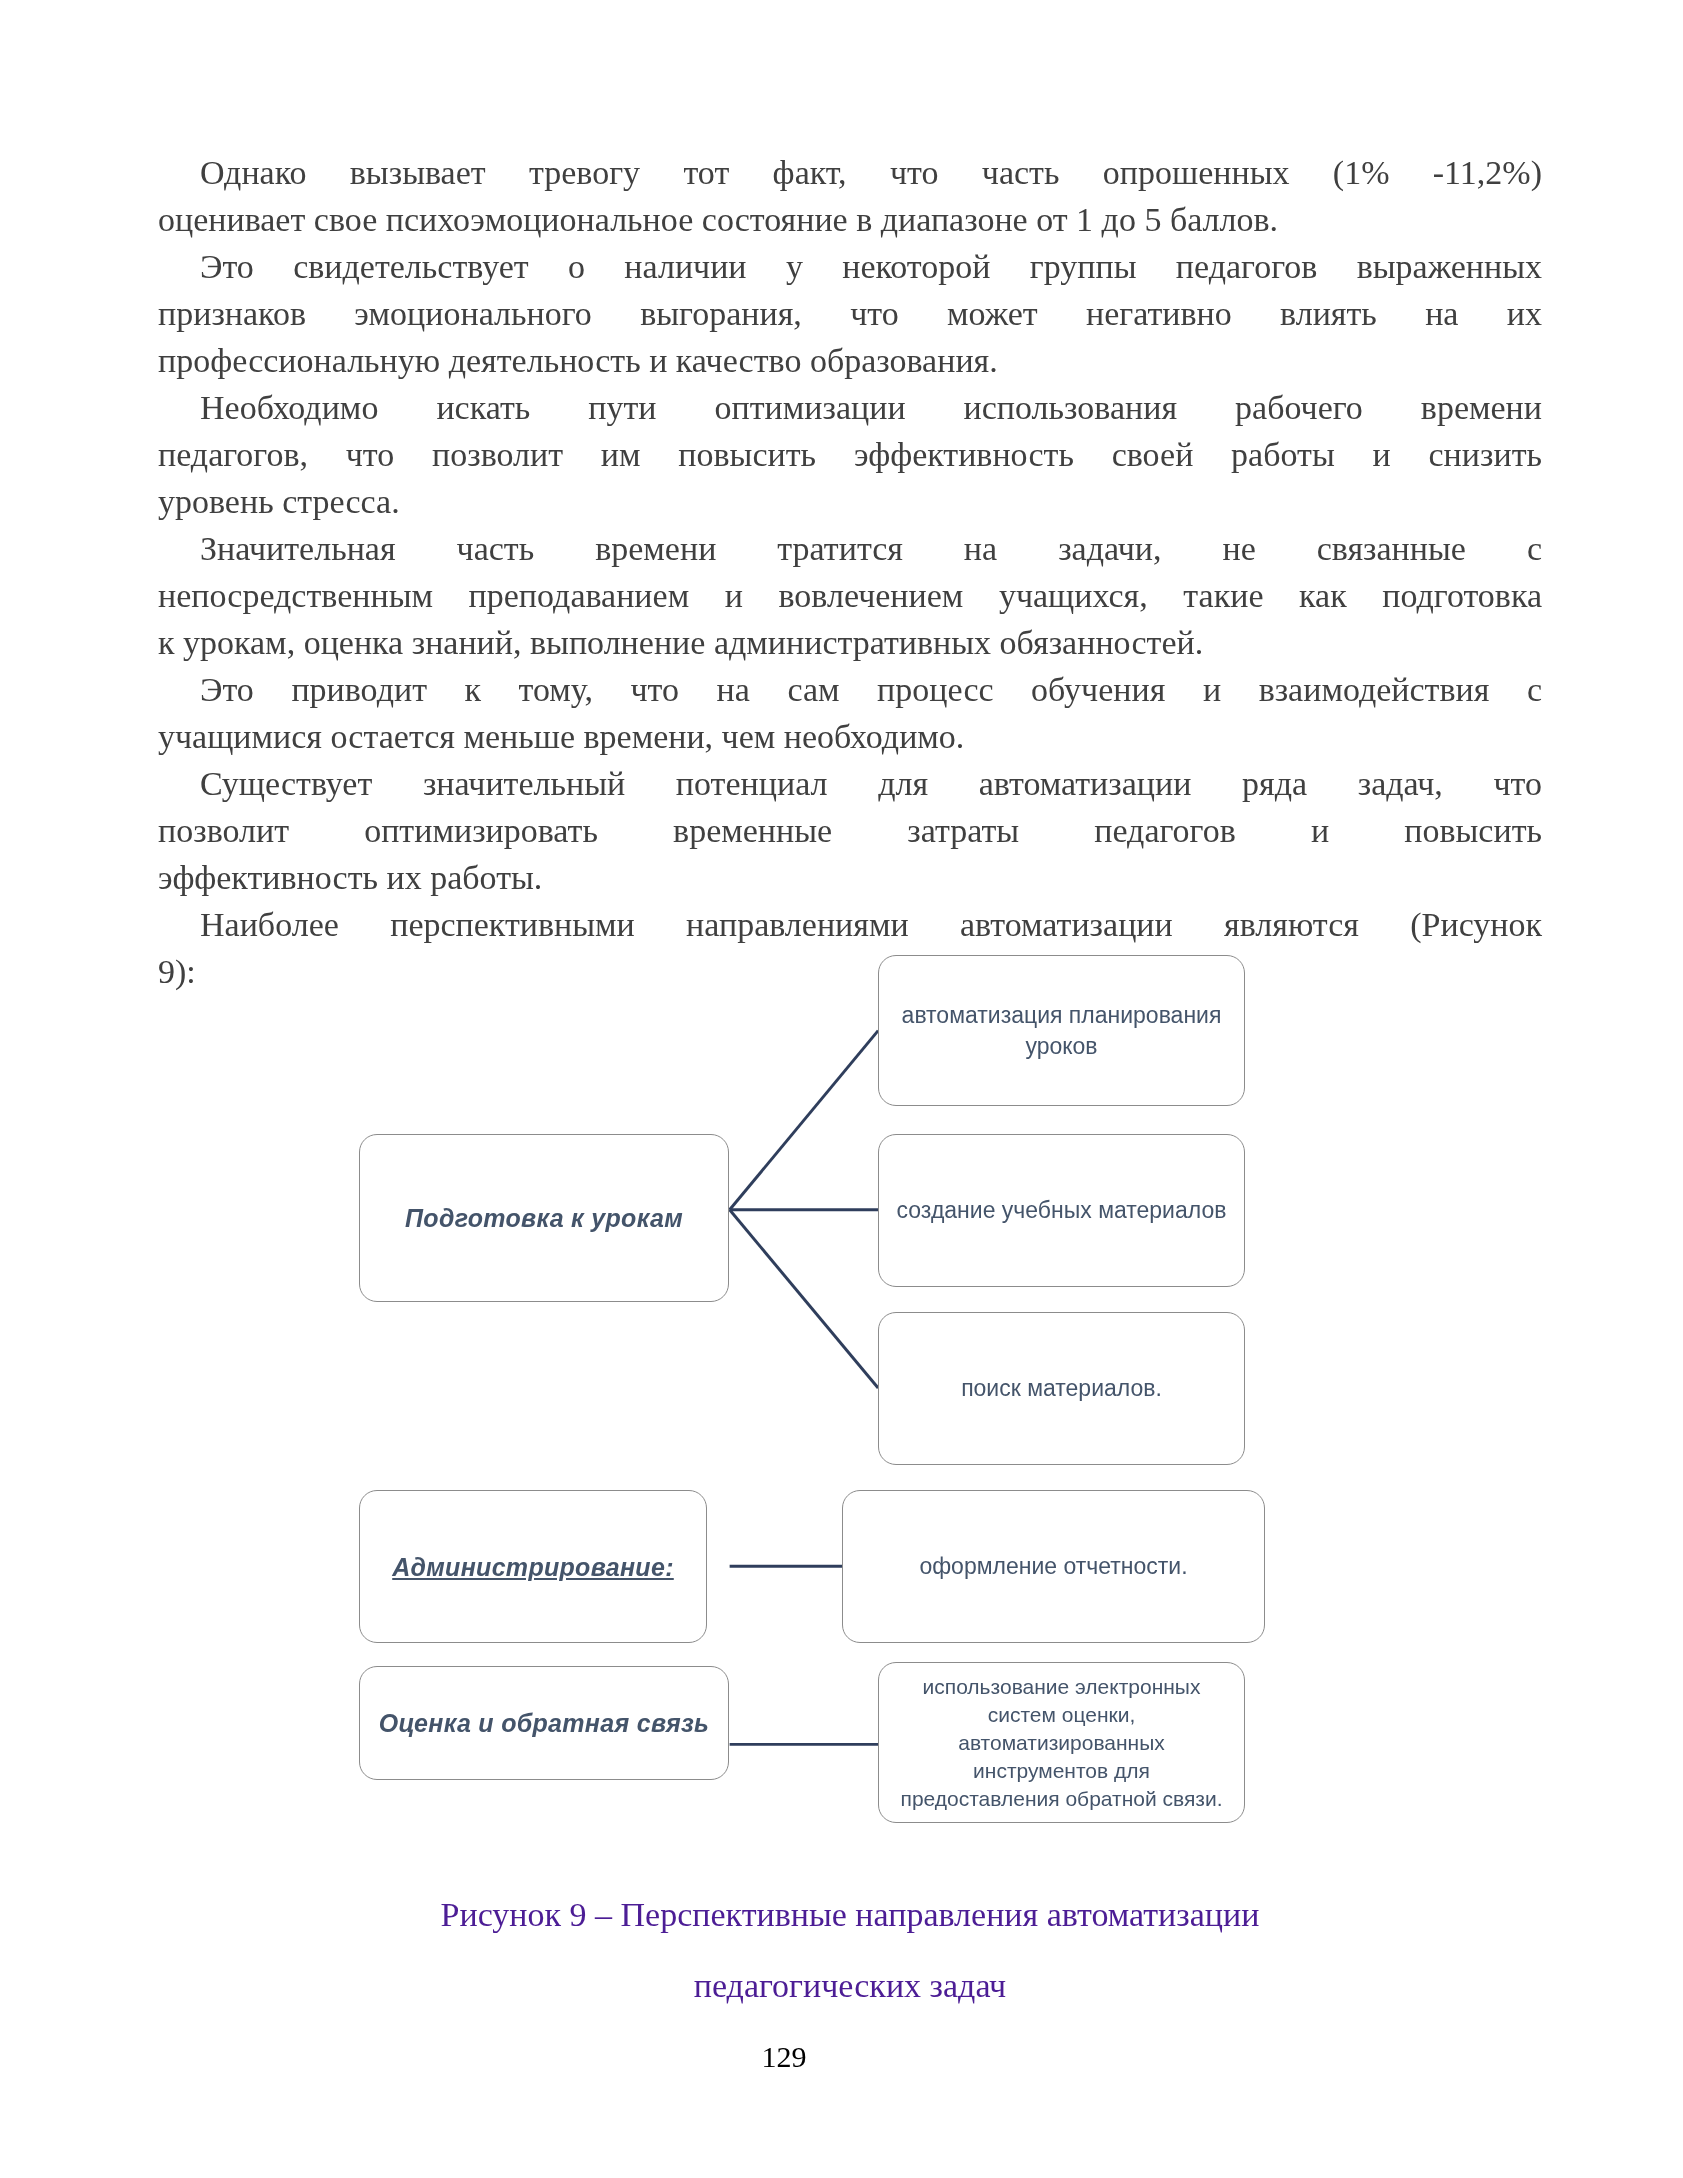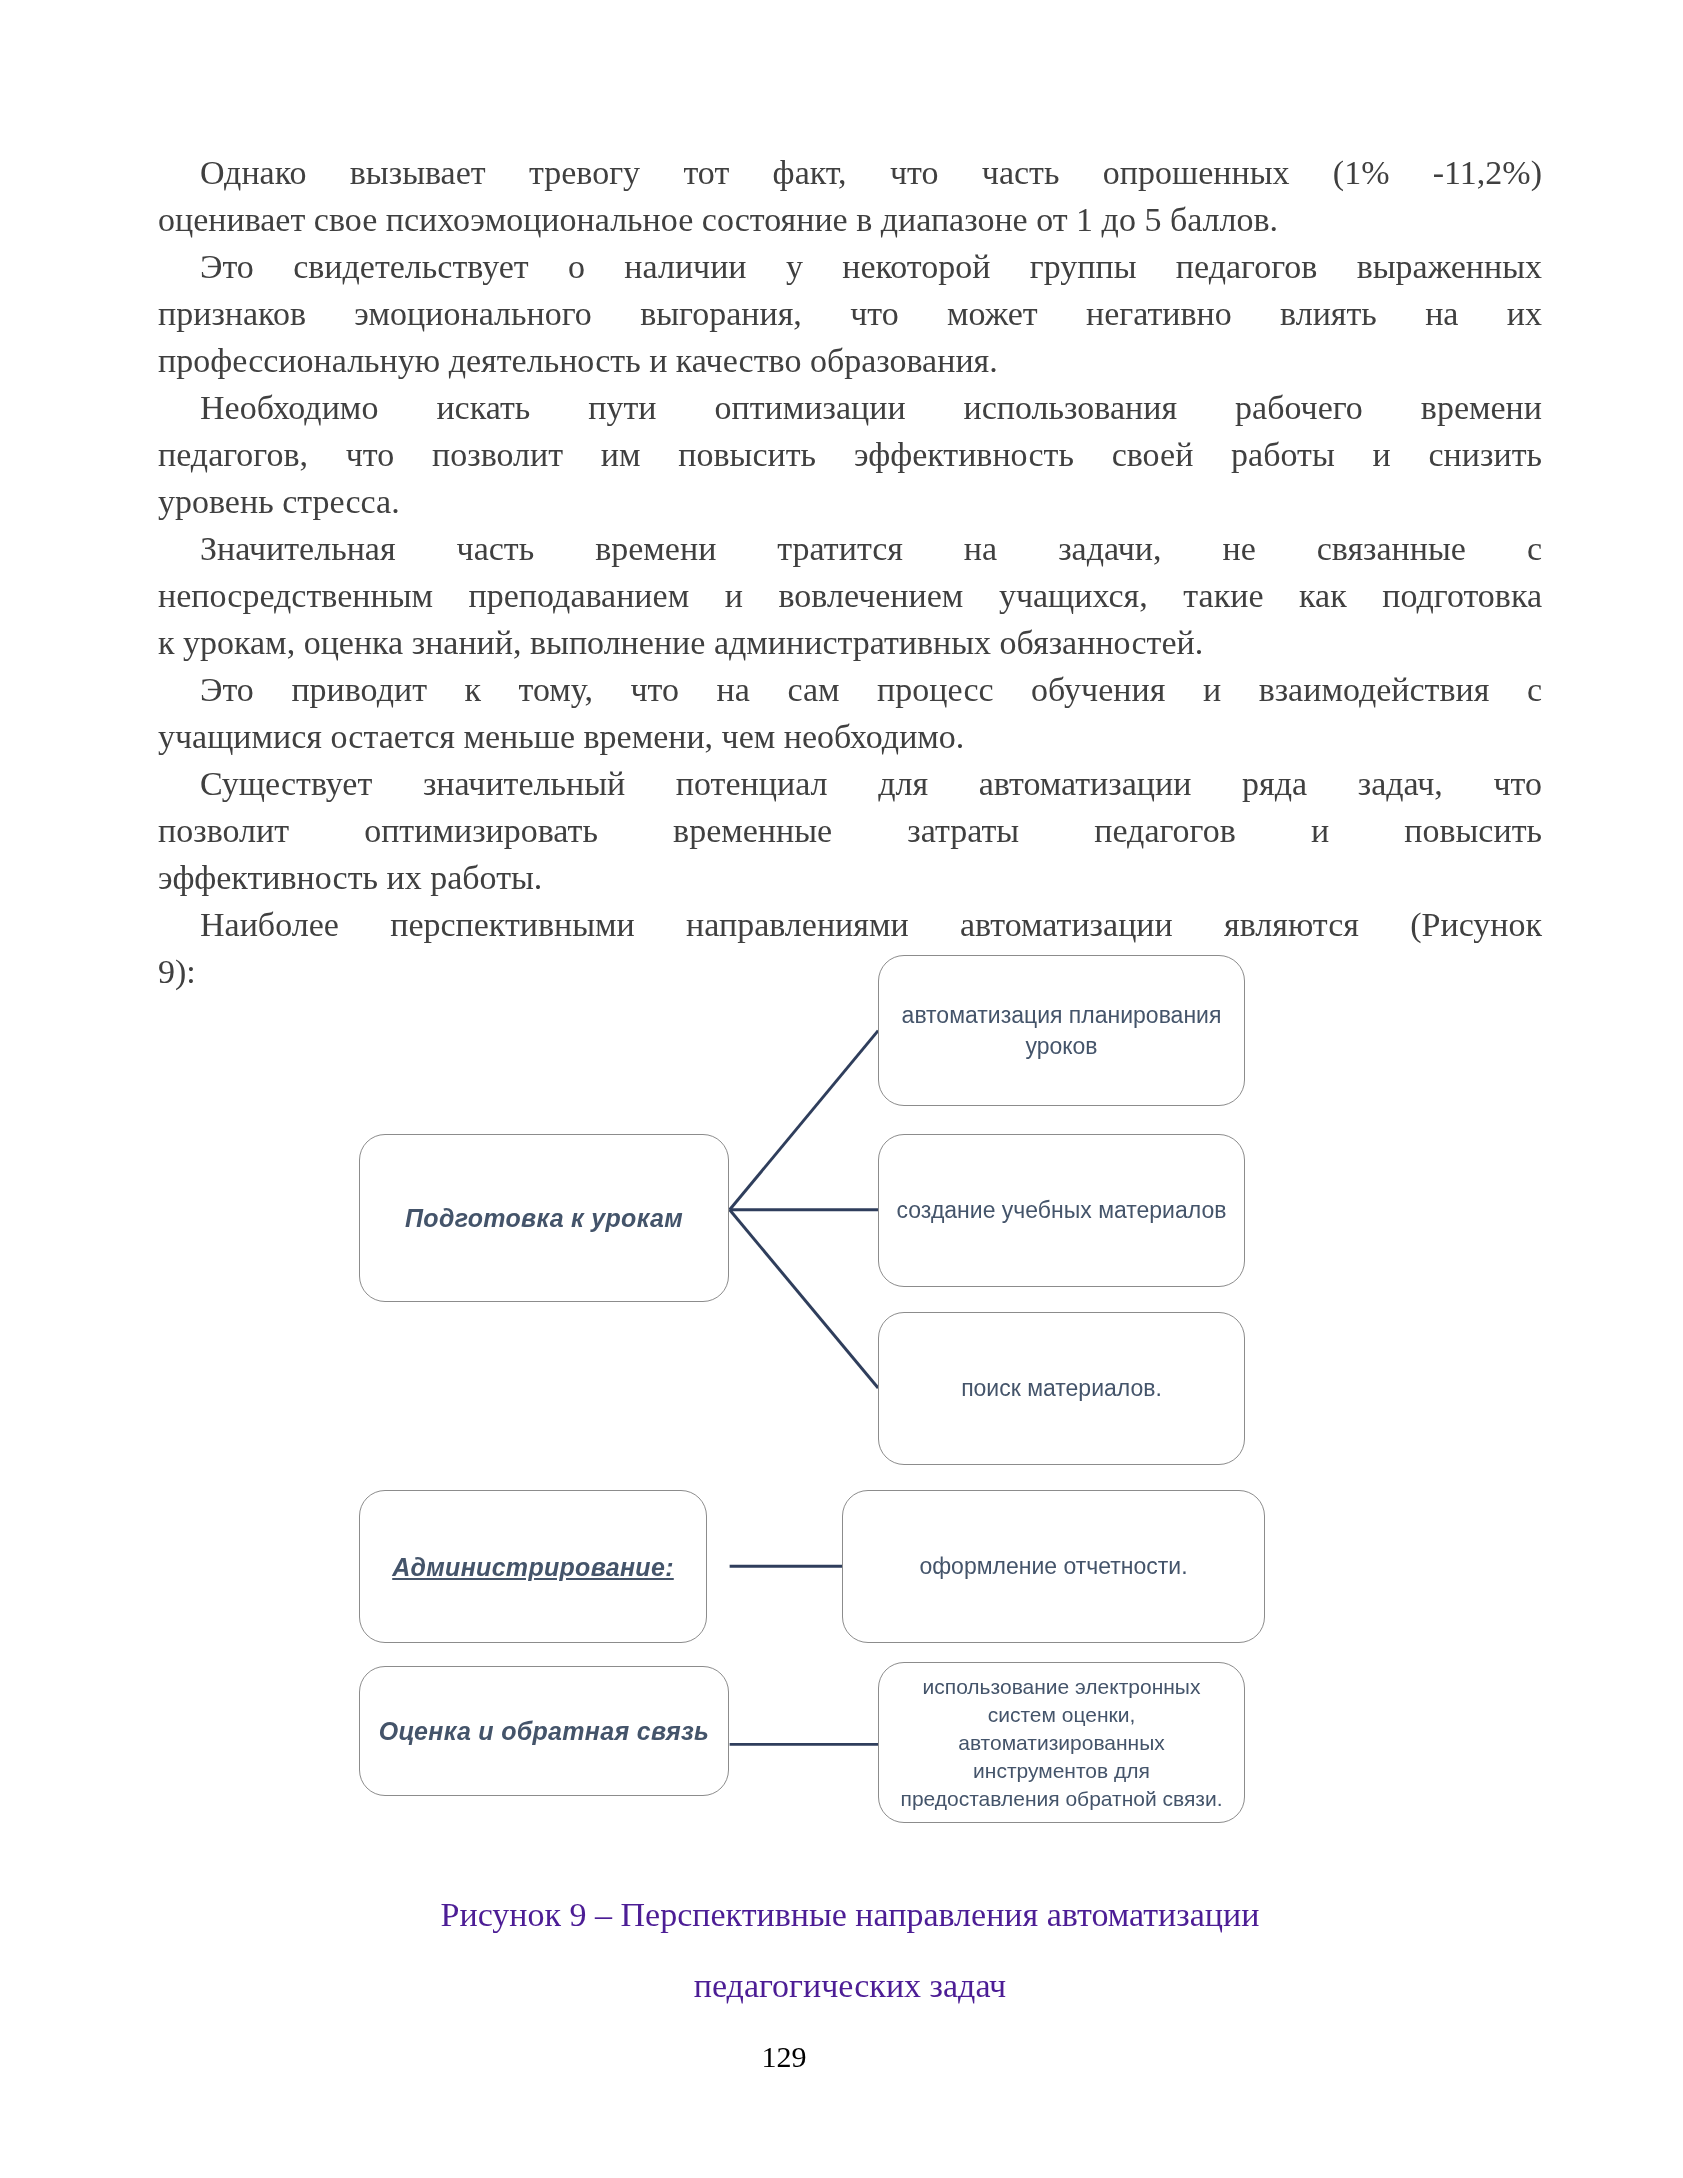--- a/index.html
+++ b/index.html
@@ -14,21 +14,21 @@
     font-size:34px; line-height:47px; color:#404040;
   }
   .par { margin:0; padding:0; }
   .ln { display:block; text-align:justify; text-align-last:justify; white-space:normal; }
   .ln.first { text-indent:42px; }
   .ln.last { text-align-last:left; }
 
   
   .node {
     position:absolute; box-sizing:border-box; background:#fff;
-    border:1.5px solid #8c8c8c; border-radius:26px;
+    border:1.5px solid #8c8c8c; border-radius:18px;
     display:flex; flex-direction:column; align-items:center; justify-content:center;
     text-align:center; font-family:"Liberation Sans", sans-serif; color:#44546a;
     padding:6px 12px;
   }
   .lnode { font-weight:bold; font-style:italic; font-size:25px; line-height:32px; letter-spacing:0.3px; }
   .rnode { font-size:23px; line-height:31px; }
   .rnode.small { font-size:21px; line-height:28px; }
   .connectors { position:absolute; left:0; top:0; width:1683px; height:2178px; pointer-events:none; }
 
   
@@ -89,21 +89,21 @@
     <line x1="737" y1="1582" x2="887" y2="1582" stroke="#2f3e5c" stroke-width="3"></line>
     <line x1="737" y1="1762" x2="887" y2="1762" stroke="#2f3e5c" stroke-width="3"></line>
   </svg>
 
   <div class="node lnode" style="left:359px; top:1134px; width:370px; height:168px;">
     <span>Подготовка к урокам</span>
   </div>
   <div class="node lnode" style="left:359px; top:1490px; width:348px; height:153px;text-decoration:underline;">
     <span>Администрирование:</span>
   </div>
-  <div class="node lnode" style="left:359px; top:1666px; width:370px; height:130px;align-items:center;">
+  <div class="node lnode" style="left:359px; top:1666px; width:370px; height:114px;align-items:center;">
     <span>Оценка и обратная связь</span>
   </div>
 
   <div class="node rnode" style="left:878px; top:955px; width:367px; height:151px;">
     <span>автоматизация планирования</span>
     <span>уроков</span>
   </div>
   <div class="node rnode" style="left:878px; top:1134px; width:367px; height:153px;">
     <span>создание учебных материалов</span>
   </div>

